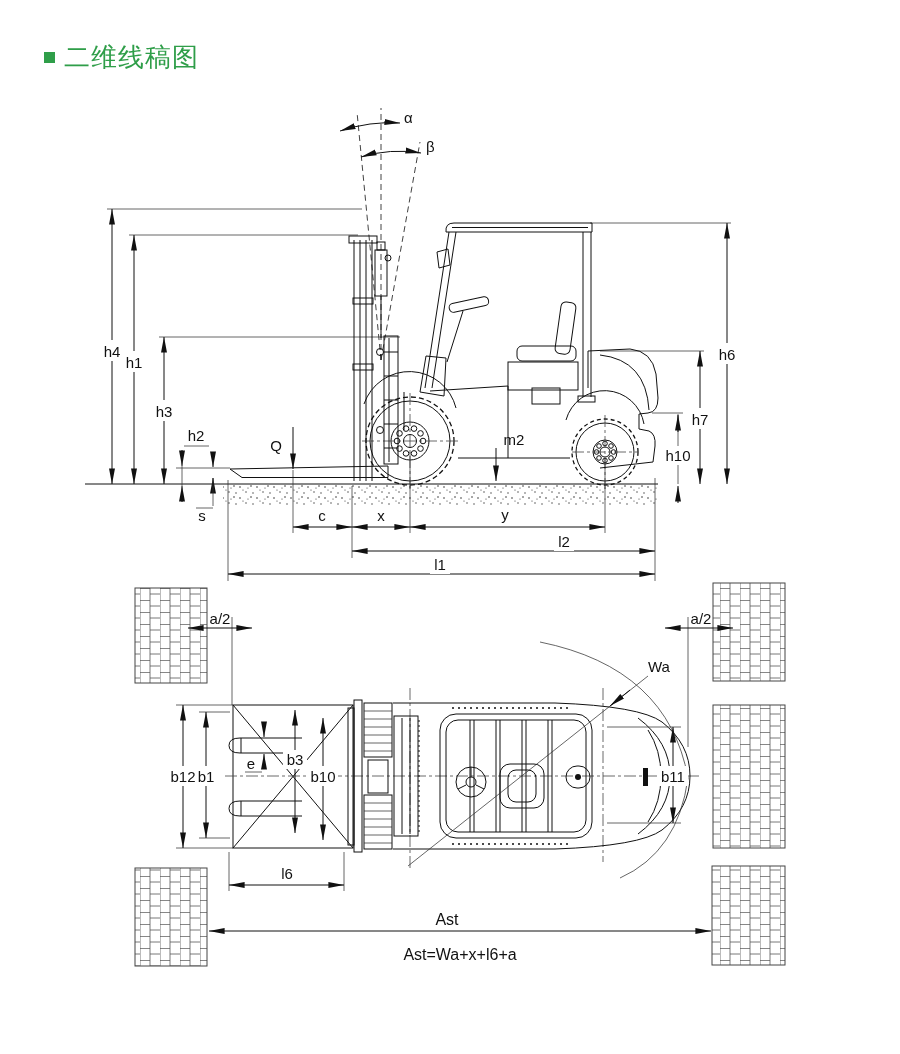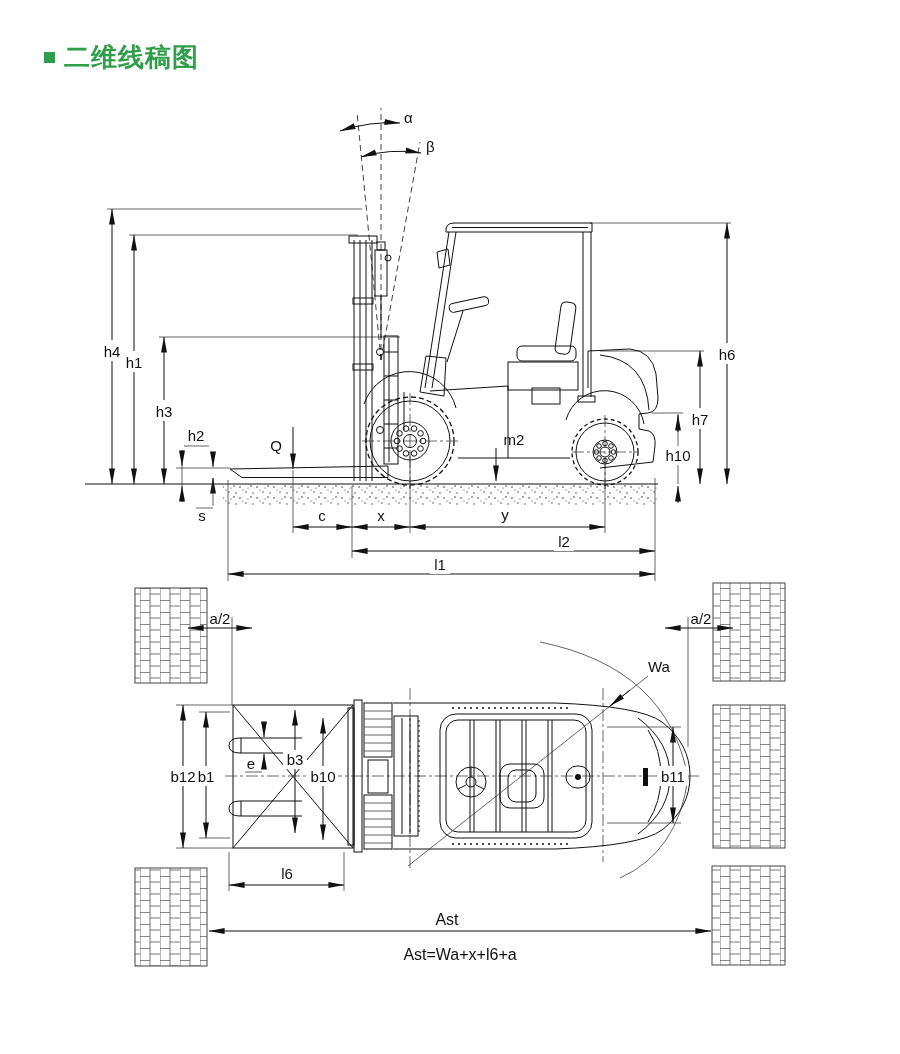--- a/index.html
+++ b/index.html
@@ -1,20 +1,20 @@
 <!DOCTYPE html>
 <html><head>
 <meta charset="utf-8">
 <style>
   html,body{margin:0;padding:0;}
   body{width:900px;height:1054px;background:#fff;position:relative;overflow:hidden;
        font-family:"Liberation Sans",sans-serif;}
   .hdr{position:absolute;left:44px;top:40px;display:flex;align-items:center;gap:9px;}
   .hdr .bullet{width:11px;height:11px;background:#2f9e49;display:inline-block;}
-  .hdr .t{color:#2f9e49;font-size:26px;font-weight:bold;letter-spacing:1px;text-align:right;}
+  .hdr .t{color:#2f9e49;font-size:26px;font-weight:normal;letter-spacing:1px;text-align:right;}
   svg{position:absolute;left:0;top:0;}
   svg text{font-family:"Liberation Sans",sans-serif;font-size:15px;fill:#111;}
   svg text.big{font-size:16px;}
   .ln{stroke:#111;stroke-width:1;fill:none;}
   .thin{stroke:#333;stroke-width:.75;fill:none;}
   .dim{stroke:#111;stroke-width:1;fill:none;}
   .truck{stroke:#111;stroke-width:1;fill:none;}
   .truck2{stroke:#111;stroke-width:1.3;fill:none;}
   .dash{stroke:#111;stroke-width:.8;fill:none;stroke-dasharray:6 4;}
   .cl{stroke:#444;stroke-width:.8;fill:none;stroke-dasharray:12 3 3 3;}

